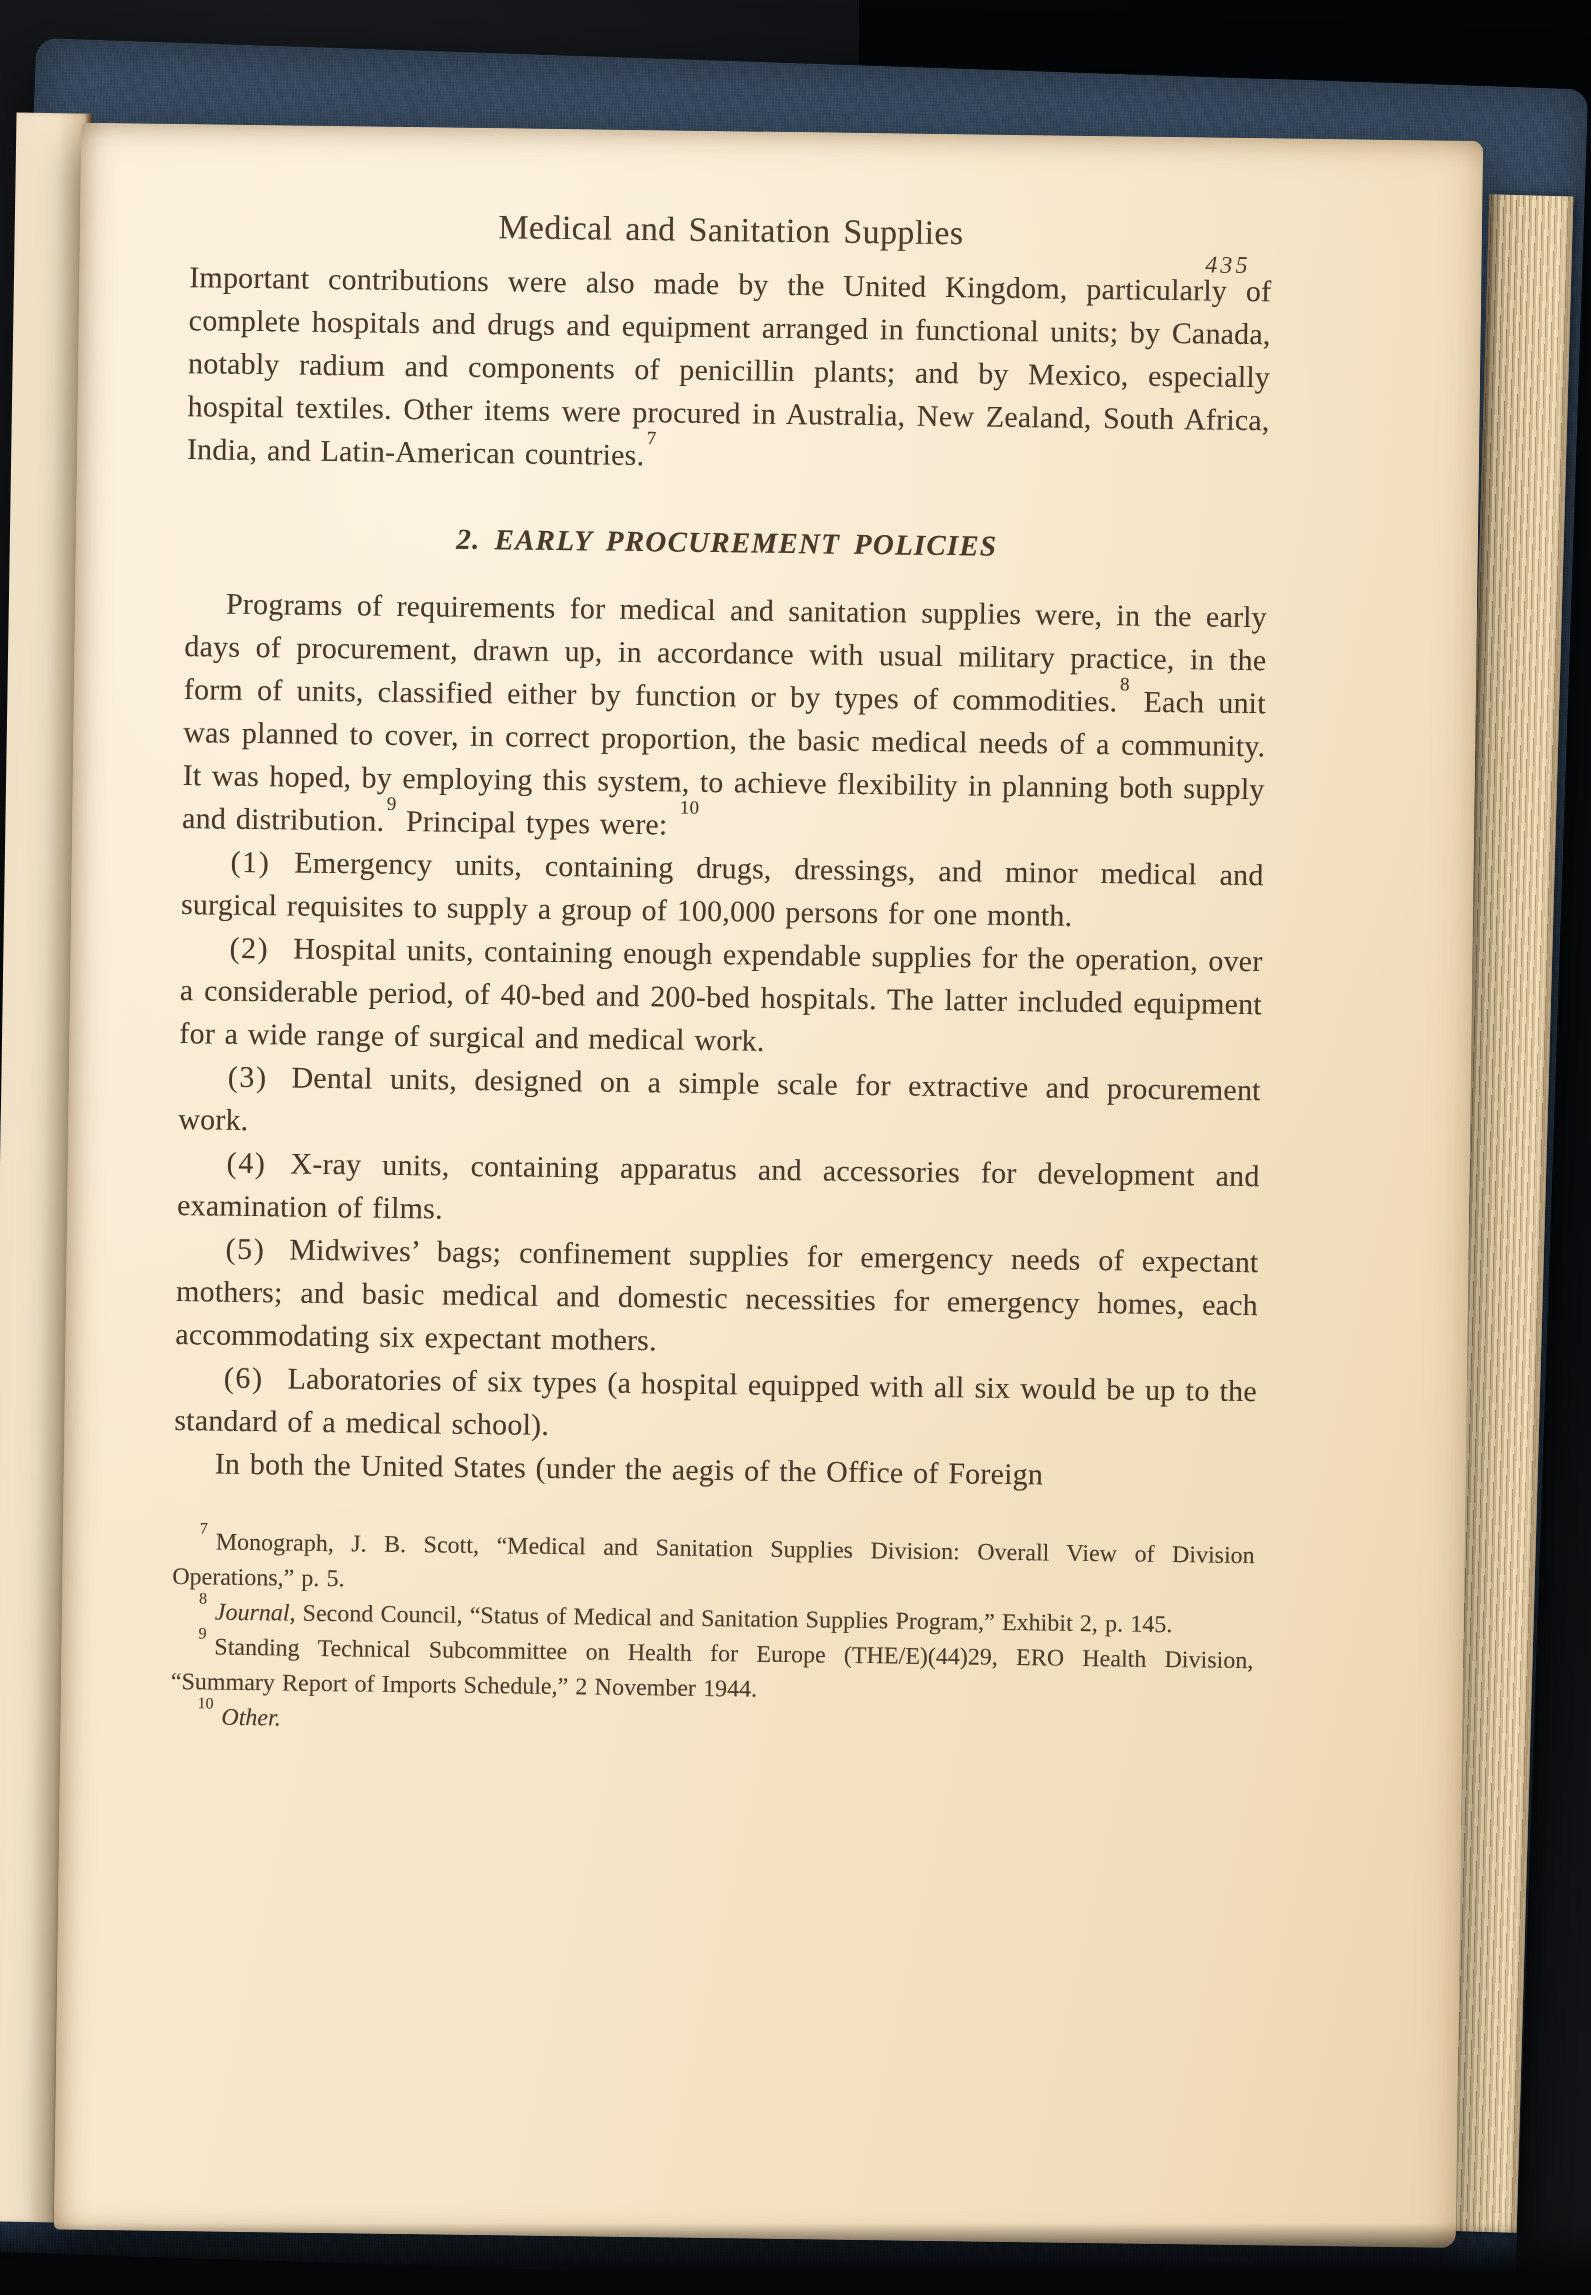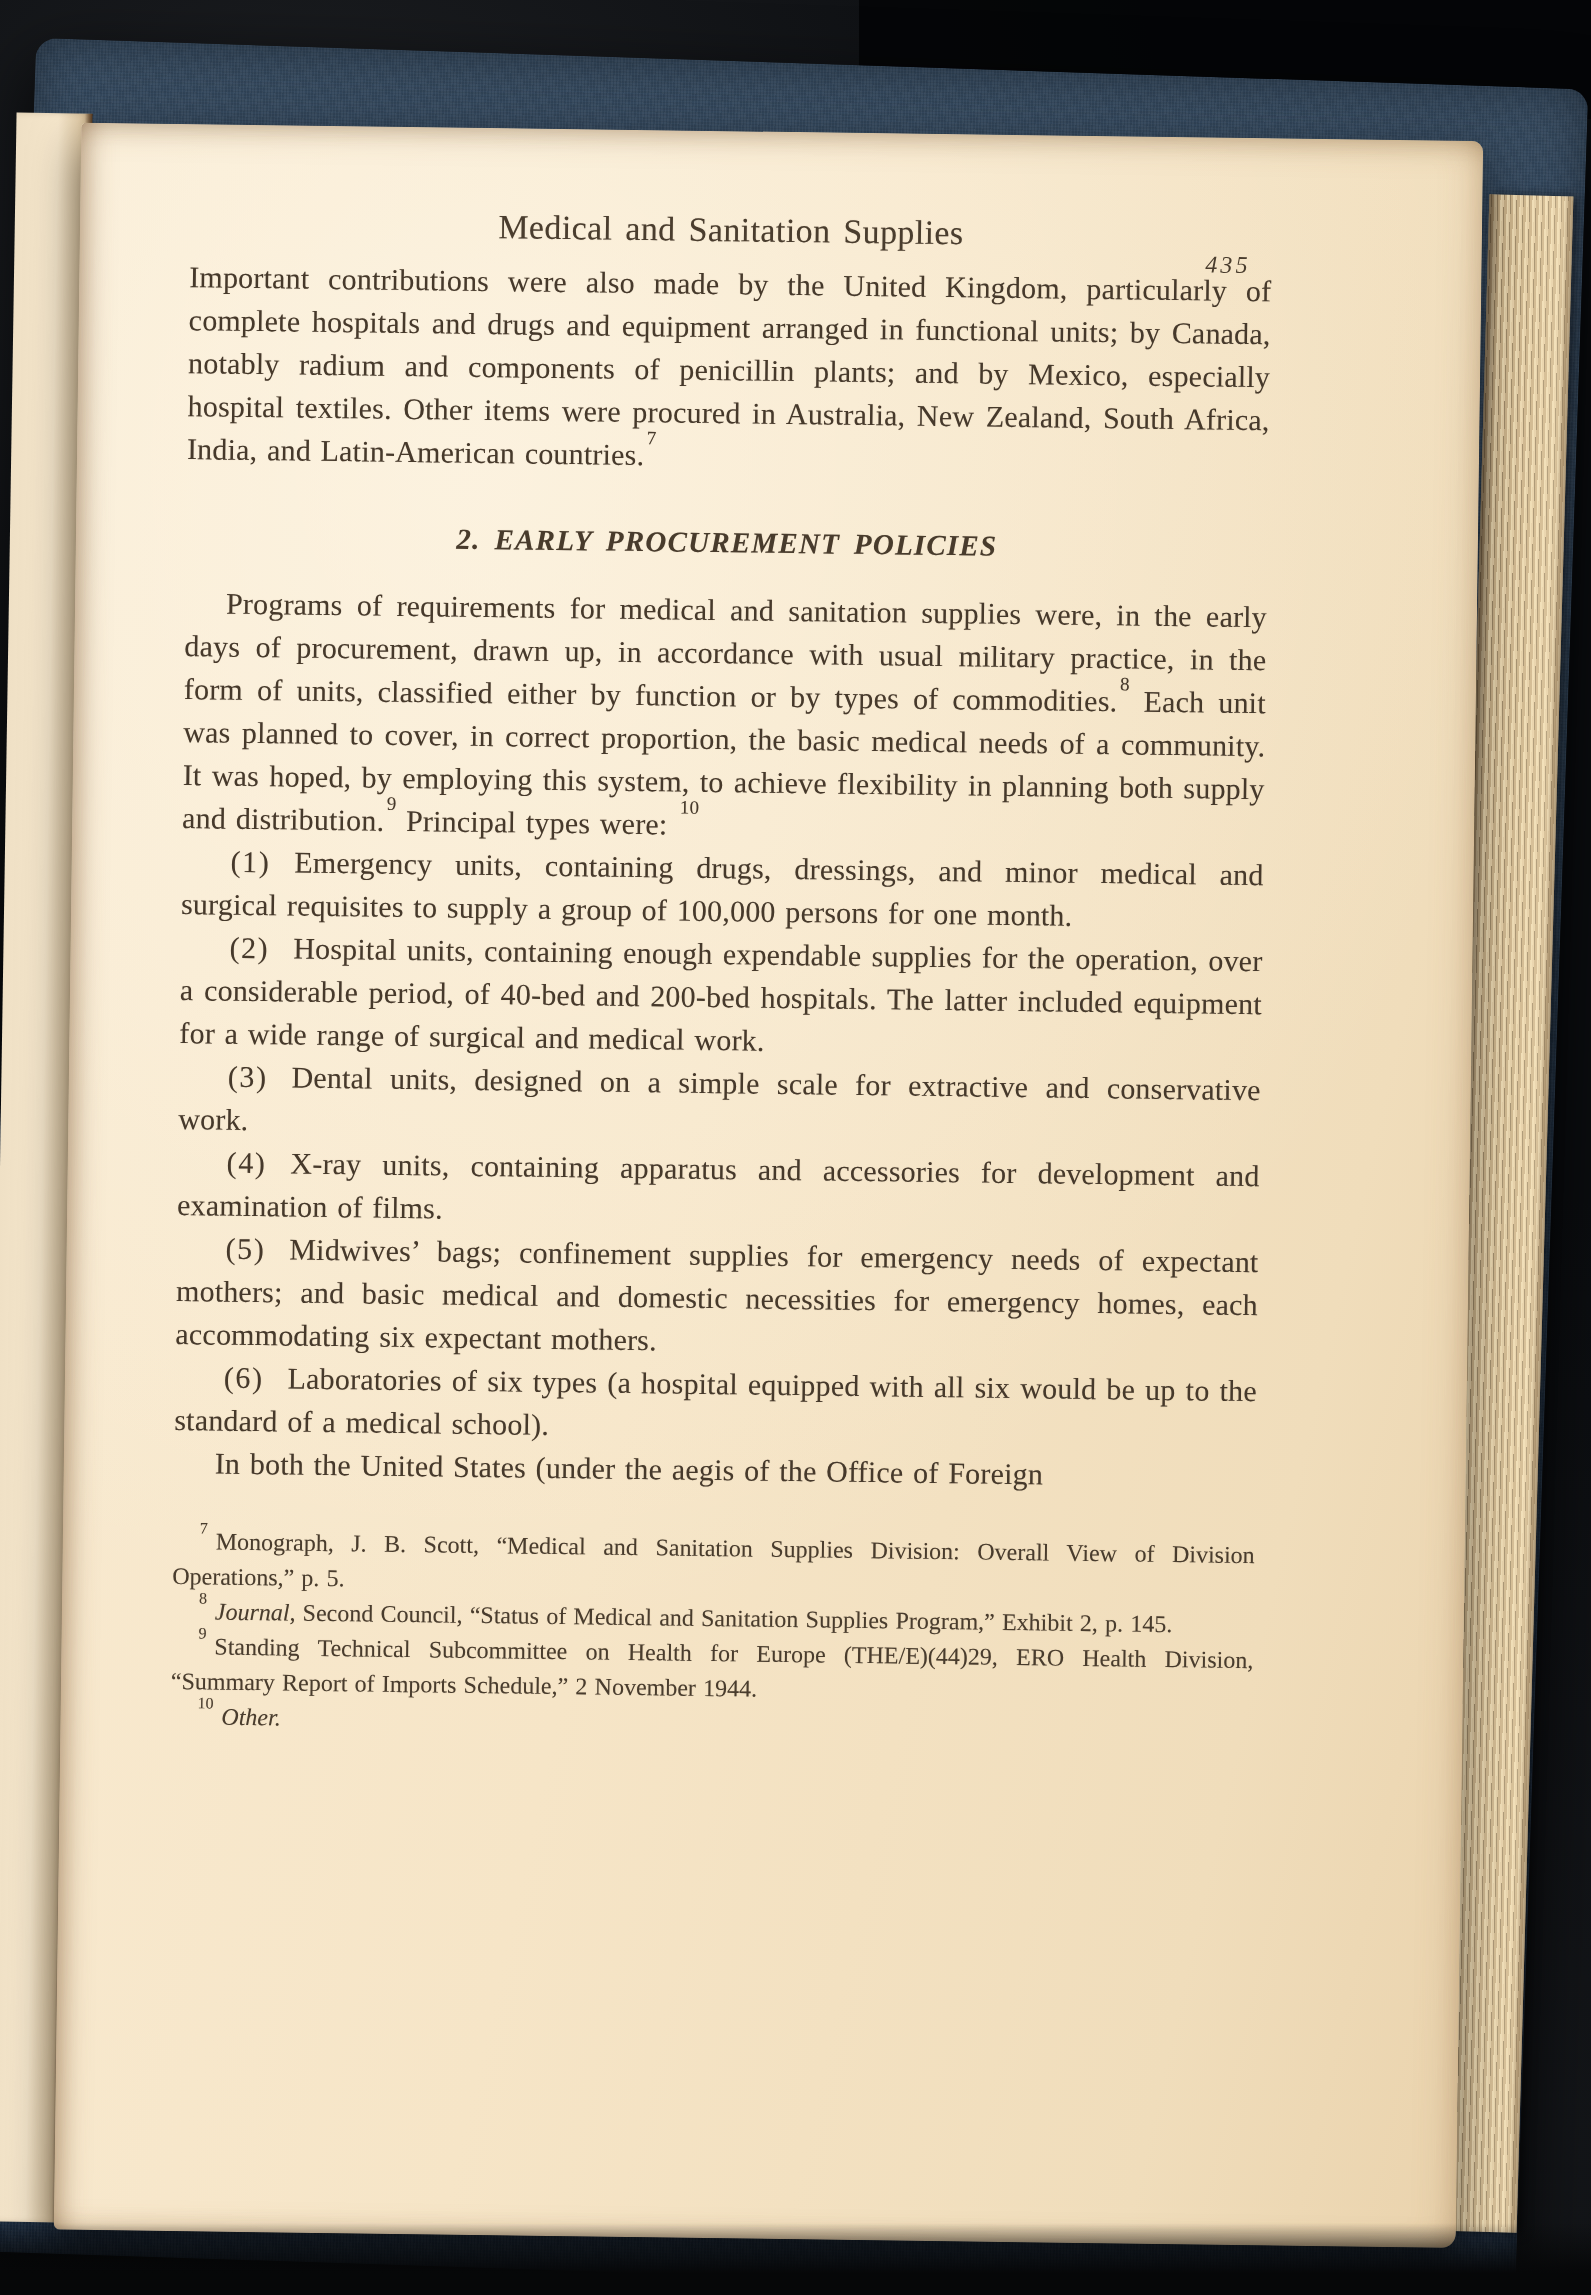--- a/index.html
+++ b/index.html
@@ -177,21 +177,21 @@
     <p class="body-para"><span>Important contributions were also made by the United Kingdom, particularly of complete hospitals and drugs and equipment arranged in functional units; by Canada, notably radium and components of penicillin plants; and by Mexico, especially hospital textiles. Other items were procured in Australia, New Zealand, South Africa, India, and Latin-American countries.</span><sup class="fnref">7</sup></p>
 
     <h2 class="section-heading">2. EARLY PROCUREMENT POLICIES</h2>
 
     <p class="body-para indent"><span>Programs of requirements for medical and sanitation supplies were, in the early days of procurement, drawn up, in accordance with usual military practice, in the form of units, classified either by function or by types of commodities.</span><sup class="fnref">8</sup><span> Each unit was planned to cover, in correct proportion, the basic medical needs of a community. It was hoped, by employing this system, to achieve flexibility in planning both supply and distribution.</span><sup class="fnref">9</sup><span> Principal types were: </span><sup class="fnref">10</sup></p>
 
     <p class="body-para item"><span class="item-num">(1)</span><span>Emergency units, containing drugs, dressings, and minor medical and surgical requisites to supply a group of 100,000 persons for one month.</span></p>
 
     <p class="body-para item"><span class="item-num">(2)</span><span>Hospital units, containing enough expendable supplies for the operation, over a considerable period, of 40-bed and 200-bed hospitals. The latter included equipment for a wide range of surgical and medical work.</span></p>
 
-    <p class="body-para item"><span class="item-num">(3)</span><span>Dental units, designed on a simple scale for extractive and conservative work.</span></p>
+    <p class="body-para item"><span class="item-num">(3)</span><span>Dental units, designed on a simple scale for extractive and procurement work.</span></p>
 
     <p class="body-para item"><span class="item-num">(4)</span><span>X-ray units, containing apparatus and accessories for development and examination of films.</span></p>
 
     <p class="body-para item"><span class="item-num">(5)</span><span>Midwives’ bags; confinement supplies for emergency needs of expectant mothers; and basic medical and domestic necessities for emergency homes, each accommodating six expectant mothers.</span></p>
 
     <p class="body-para item"><span class="item-num">(6)</span><span>Laboratories of six types (a hospital equipped with all six would be up to the standard of a medical school).</span></p>
 
     <p class="body-para indent">In both the United States (under the aegis of the Office of Foreign</p>
 
     <div class="footnotes">

